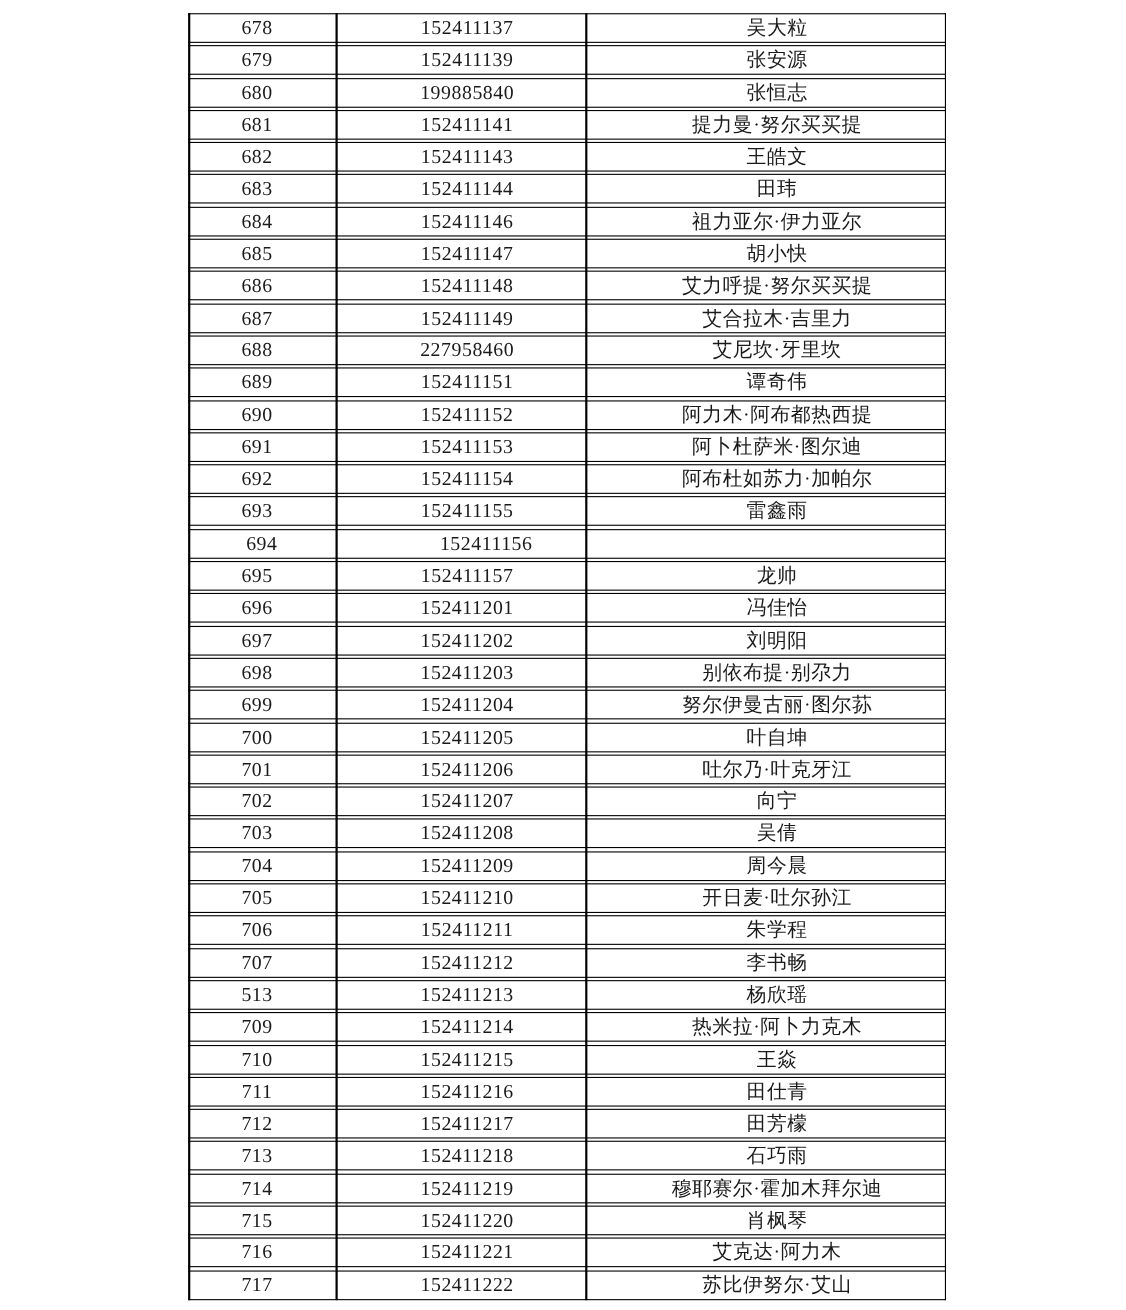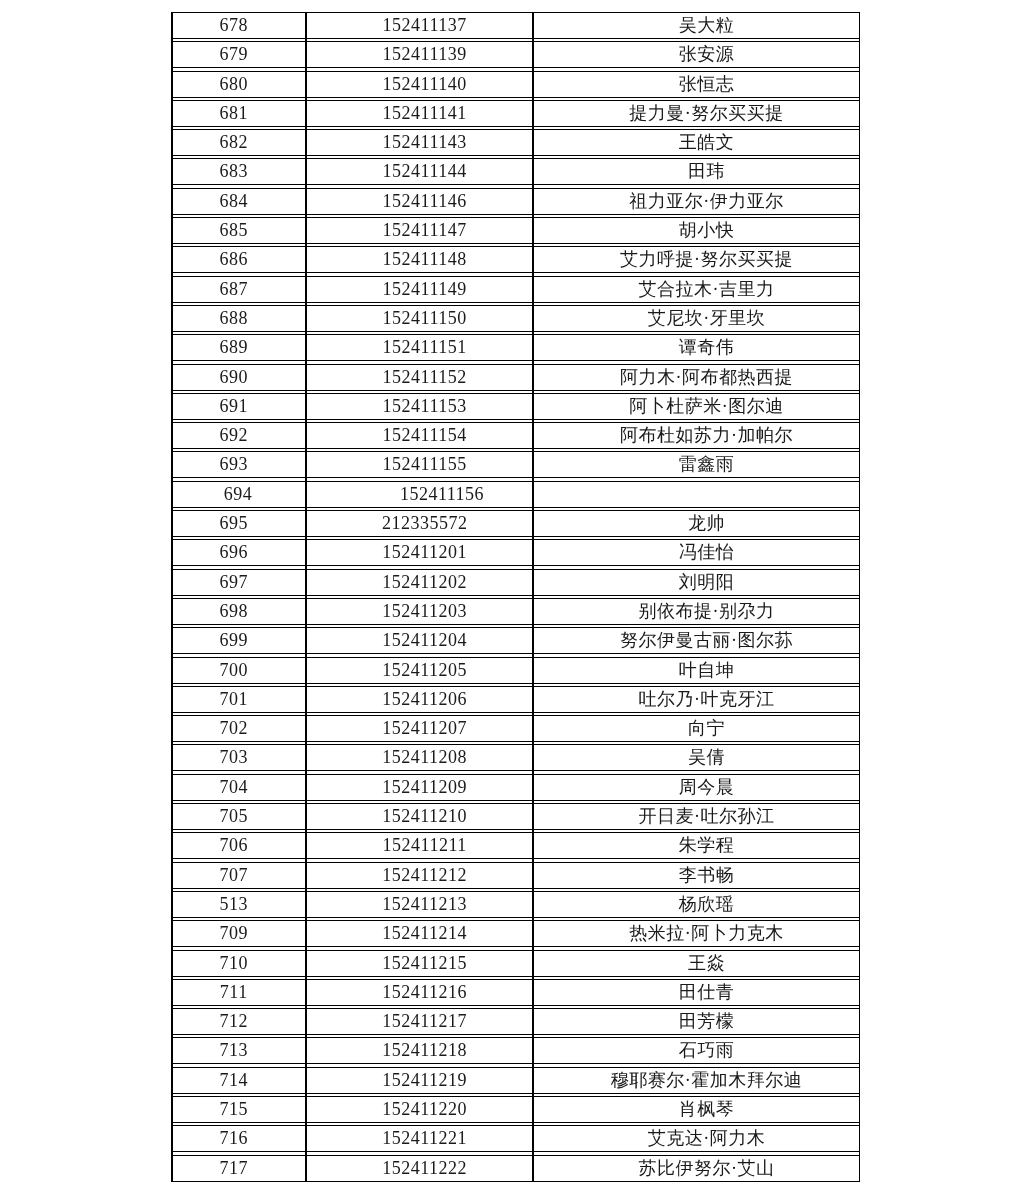--- a/index.html
+++ b/index.html
@@ -80,21 +80,21 @@
           <div class="cell id">152411137</div>
           <div class="cell name">吴大粒</div>
         </div>
         <div class="t-row">
           <div class="cell seq">679</div>
           <div class="cell id">152411139</div>
           <div class="cell name">张安源</div>
         </div>
         <div class="t-row">
           <div class="cell seq">680</div>
-          <div class="cell id">152411140</div>
+          <div class="cell id">199885840</div>
           <div class="cell name">张恒志</div>
         </div>
         <div class="t-row">
           <div class="cell seq">681</div>
           <div class="cell id">152411141</div>
           <div class="cell name">提力曼·努尔买买提</div>
         </div>
         <div class="t-row">
           <div class="cell seq">682</div>
           <div class="cell id">152411143</div>
@@ -120,21 +120,21 @@
           <div class="cell id">152411148</div>
           <div class="cell name">艾力呼提·努尔买买提</div>
         </div>
         <div class="t-row">
           <div class="cell seq">687</div>
           <div class="cell id">152411149</div>
           <div class="cell name">艾合拉木·吉里力</div>
         </div>
         <div class="t-row">
           <div class="cell seq">688</div>
-          <div class="cell id">152411150</div>
+          <div class="cell id">227958460</div>
           <div class="cell name">艾尼坎·牙里坎</div>
         </div>
         <div class="t-row">
           <div class="cell seq">689</div>
           <div class="cell id">152411151</div>
           <div class="cell name">谭奇伟</div>
         </div>
         <div class="t-row">
           <div class="cell seq">690</div>
           <div class="cell id">152411152</div>
@@ -154,21 +154,21 @@
           <div class="cell seq">693</div>
           <div class="cell id">152411155</div>
           <div class="cell name">雷鑫雨</div>
         </div>
         <div class="t-row">
           <div class="cell seq">694</div>
           <div class="cell id">152411156</div>
         </div>
         <div class="t-row">
           <div class="cell seq">695</div>
-          <div class="cell id">212335572</div>
+          <div class="cell id">152411157</div>
           <div class="cell name">龙帅</div>
         </div>
         <div class="t-row">
           <div class="cell seq">696</div>
           <div class="cell id">152411201</div>
           <div class="cell name">冯佳怡</div>
         </div>
         <div class="t-row">
           <div class="cell seq">697</div>
           <div class="cell id">152411202</div>

